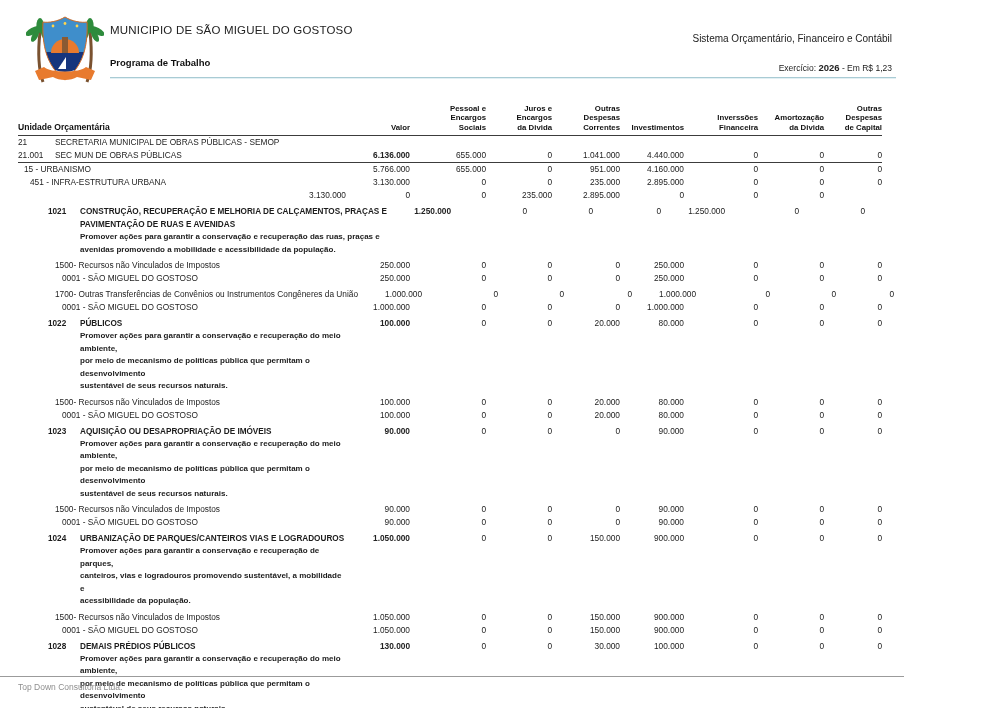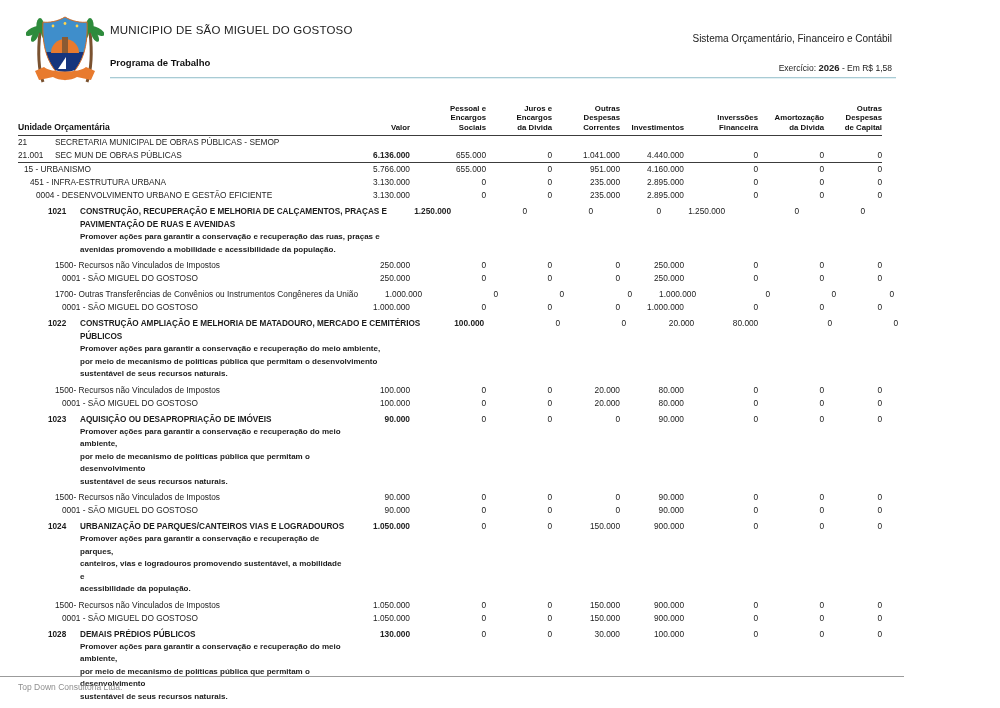--- a/index.html
+++ b/index.html
@@ -104,21 +104,21 @@
 
         <path d="M18,57 L9,61 L13,70 L27,67 C33,71 45,71 51,67 L65,70 L69,61 L60,57 C54,63 24,63 18,57 Z" fill="#e87a2e"></path>
       </svg>
     </div>
     <div class="muni">MUNICIPIO DE SÃO MIGUEL DO GOSTOSO</div>
     <div class="report">Programa de Trabalho</div>
     <div class="system">Sistema Orçamentário, Financeiro e Contábil</div>
     <div class="exercise">
       <span>Exercício:</span>
       <b>2026</b>
-      <span>- Em R$ 1,58</span>
+      <span>- Em R$ 1,23</span>
     </div>
     <div class="header-rule"></div>
   </div>
 
   <div class="table">
     <div class="thead">
       <div class="hcell unit">Unidade Orçamentária</div>
 
     <div class="hcell">Valor</div>
         <div class="hcell">Pessoal e
@@ -188,25 +188,20 @@
   <div class="val">3.130.000</div>
           <div class="val">0</div>
           <div class="val">0</div>
           <div class="val">235.000</div>
           <div class="val">2.895.000</div>
           <div class="val">0</div>
           <div class="val">0</div>
           <div class="val">0</div>
         </div>
         <div class="row t-lvl3">
-    <div class="desc">
-            <div class="txt">
-              <div class="lbl-line">0004 - DESENVOLVIMENTO URBANO E GESTÃO EFICIENTE</div>
-            </div>
-          </div>
   <div class="val">3.130.000</div>
           <div class="val">0</div>
           <div class="val">0</div>
           <div class="val">235.000</div>
           <div class="val">2.895.000</div>
           <div class="val">0</div>
           <div class="val">0</div>
           <div class="val">0</div>
         </div>
         <div class="row t-action" style="margin-top: 3px;">
@@ -285,21 +280,20 @@
           <div class="val">0</div>
           <div class="val">1.000.000</div>
           <div class="val">0</div>
           <div class="val">0</div>
           <div class="val">0</div>
         </div>
         <div class="row t-action" style="margin-top: 3px;">
     <div class="desc">
             <span class="code">1022</span>
             <div class="txt">
-              <div class="title-line">CONSTRUÇÃO AMPLIAÇÃO E MELHORIA DE MATADOURO, MERCADO E CEMITÉRIOS</div>
               <div class="title-line">PÚBLICOS</div>
               <div class="desc-line">Promover ações para garantir a conservação e recuperação do meio ambiente,</div>
               <div class="desc-line">por meio de mecanismo de políticas pública que permitam o desenvolvimento</div>
               <div class="desc-line">sustentável de seus recursos naturais.</div>
             </div>
           </div>
   <div class="val bold">100.000</div>
           <div class="val">0</div>
           <div class="val">0</div>
           <div class="val">20.000</div>

